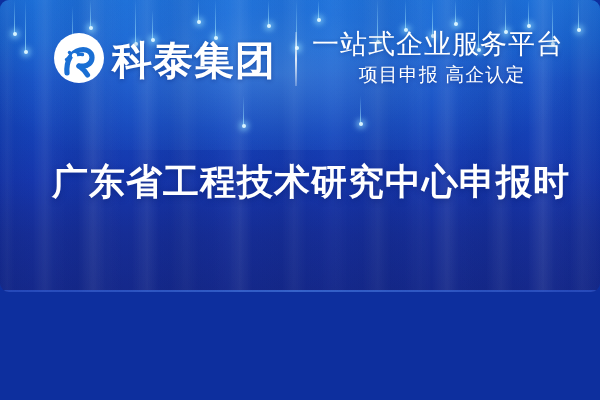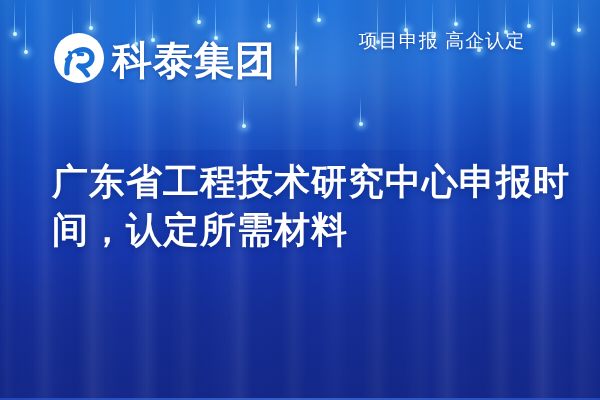--- a/index.html
+++ b/index.html
@@ -5,31 +5,32 @@
   * { margin:0; padding:0; box-sizing:border-box; }
   html, body {
     width:600px; height:400px;
     font-family:"Liberation Sans", sans-serif;
     overflow:hidden; background:#0d2f9e;
   }
 
   
   #banner {
     position:relative;
-    width:600px; height:400px;
+    width:600px; height:292px;
     overflow:hidden;
     background:
       linear-gradient(180deg,
         #1f6fd6 0%,
         #1a63cf 14%,
         #1750c4 28%,
         #1544bb 44%,
         #1739b2 62%,
         #19329f 80%,
         #1a2f97 100%);
+    border-radius: 9px;
   }
 
   
   #stripes {
     position:absolute; inset:0;
     background:
       linear-gradient(90deg,
         rgba(255,255,255,0.00) 0%,
         rgba(255,255,255,0.05) 1.2%,
         rgba(255,255,255,0.00) 2.4%,
@@ -295,23 +296,23 @@
         <circle cx="21.5" cy="23.5" r="2.6" fill="#ffffff"></circle>
         <circle cx="16.5" cy="20.5" r="1.7" fill="#1a6fd4"></circle>
       </svg>
     </div>
 
     <div id="brand-name">科泰集团</div>
 
     <div id="header-divider"></div>
 
     <div id="tagline-block">
+      <div id="tagline-main">一站式企业服务平台</div>
       <div id="tagline-sub">项目申报 高企认定</div>
     </div>
   </div>
 
   <div id="headline">
     <span class="ln">广东省工程技术研究中心申报时</span>
-    <span class="ln">间，认定所需材料</span>
   </div>
 
   <div id="bottomline"></div>
 </div>
 
 </body></html>

